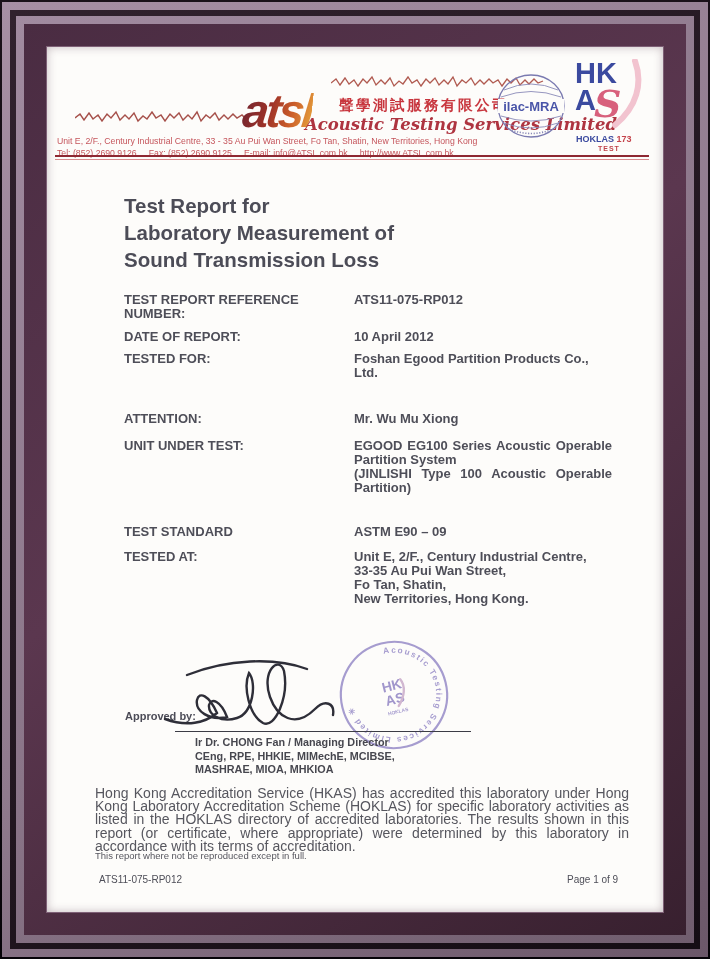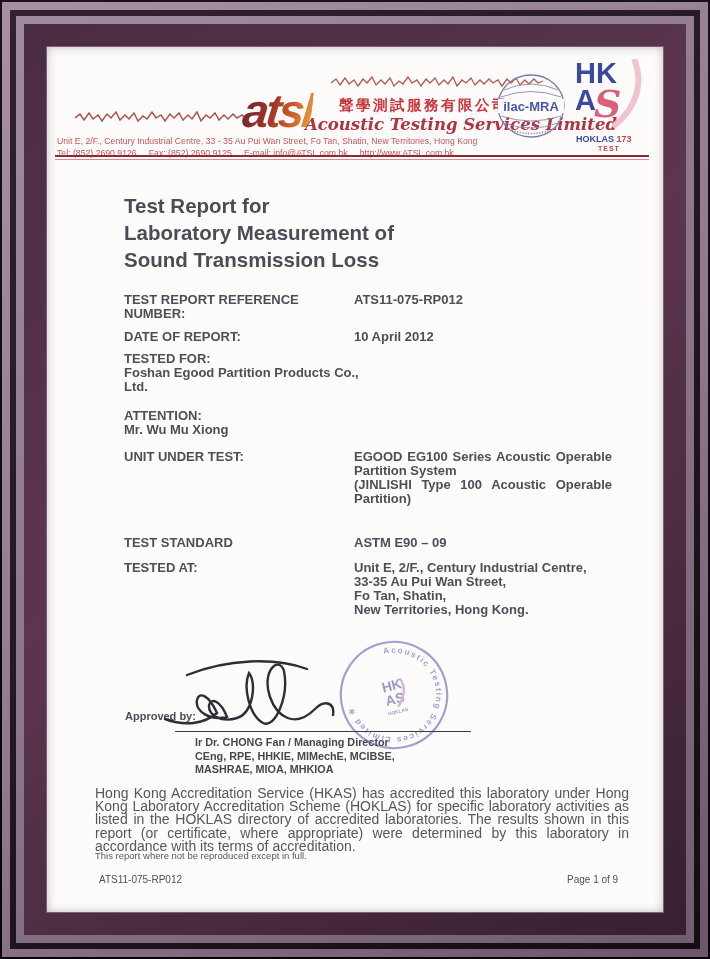--- a/index.html
+++ b/index.html
@@ -41,22 +41,22 @@
   
   .title{position:absolute;left:77px;top:145px;font-size:20.5px;font-weight:bold;color:#4c4c57;line-height:27px;}
 
   
   .details{position:absolute;left:77px;top:246px;width:492px;font-size:13px;font-weight:bold;line-height:14px;color:#4e4e58;}
   .drow{display:flex;}
   .dlabel{width:230px;flex:none;}
   .dvalue{width:258px;}
   .pre{white-space:pre-line;}
   .just{text-align:justify;}
-  .mb9{margin-bottom:9px;}.mb8{margin-bottom:8px;}.mb14{margin-bottom:15px;flex-direction:column;}.mb5{margin-bottom:5px;}
-  .mb13{margin-bottom:13px;flex-direction:column;}.mb30{margin-bottom:30px;}.mb11{margin-bottom:11px;}
+  .mb9{margin-bottom:9px;}.mb8{margin-bottom:8px;}.mb14{margin-bottom:32px;}.mb5{margin-bottom:5px;}
+  .mb13{margin-bottom:13px;}.mb30{margin-bottom:30px;}.mb11{margin-bottom:11px;}
 
   
   .approved{position:absolute;left:78px;top:663px;font-size:11px;font-weight:600;color:#4c4c57;}
   .sig-svg{position:absolute;left:110px;top:610px;}
   .sig-line{position:absolute;left:128px;top:684px;width:296px;border-top:1.6px solid #3c3c45;}
   .sig-name{position:absolute;left:148px;top:689px;font-size:10.8px;font-weight:bold;color:#47474f;line-height:13.5px;}
   .stamp{position:absolute;left:288px;top:589px;width:118px;height:118px;transform:rotate(-14deg);opacity:.82;}
 
   
   .accred{position:absolute;left:48px;top:740px;width:534px;font-size:14px;line-height:13.2px;

